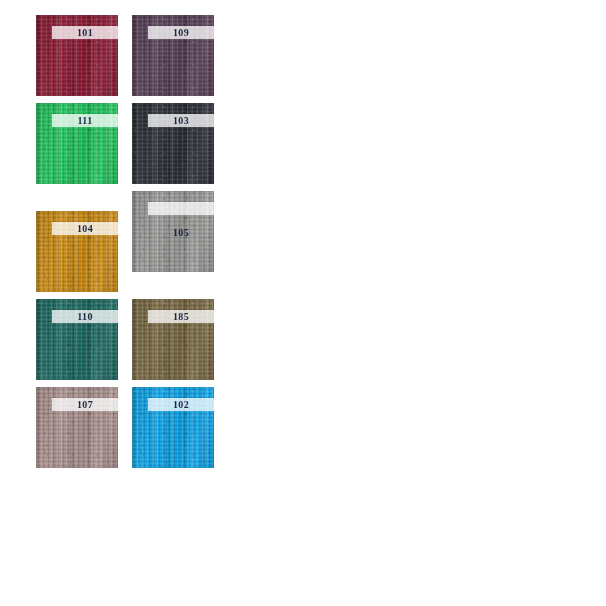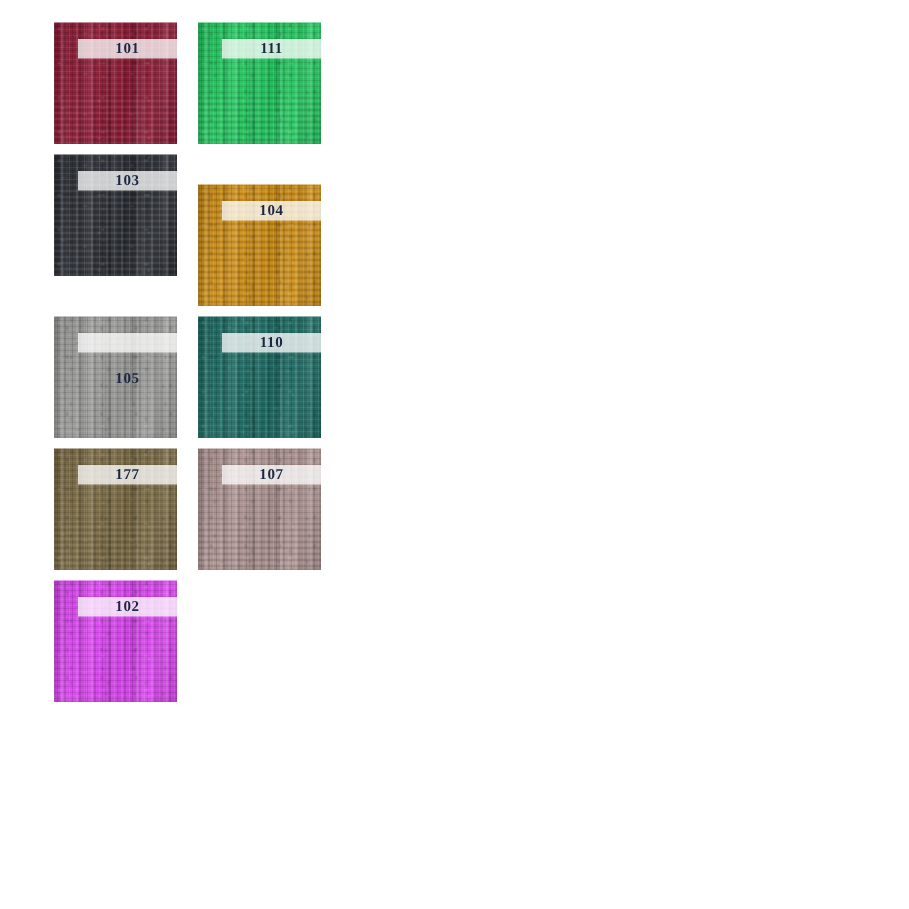--- a/index.html
+++ b/index.html
@@ -130,20 +130,29 @@
   <div class="swatch-grid" id="swatch-grid">
       <div class="swatch" style="background-color: rgb(140, 27, 53);">
         <div class="weave"></div>
         <div class="grain"></div>
         <div class="shade"></div>
         <div class="edge"></div>
         <div class="label-band" style="background: rgba(255, 255, 255, 0.76);">
           <span class="code" style="color: rgb(29, 39, 68);">101</span>
         </div>
       </div>
+      <div class="swatch" style="background-color: rgb(88, 64, 88);">
+        <div class="weave"></div>
+        <div class="grain"></div>
+        <div class="shade"></div>
+        <div class="edge"></div>
+        <div class="label-band" style="background: rgba(255, 255, 255, 0.76);">
+          <span class="code" style="color: rgb(29, 39, 68);">109</span>
+        </div>
+      </div>
       <div class="swatch" style="background-color: #22c55e; padding-left: 20px;">
         <div class="weave"></div>
         <div class="grain"></div>
         <div class="shade"></div>
         <div class="edge"></div>
         <div class="label-band" style="background: rgba(255, 255, 255, 0.76);">
           <span class="code" style="color: rgb(29, 39, 68);">111</span>
         </div>
       </div>
       <div class="swatch" style="background-color: rgb(43, 47, 53);">
@@ -181,33 +190,33 @@
         <div class="label-band" style="background: rgba(255, 255, 255, 0.76);">
           <span class="code" style="color: rgb(29, 39, 68);">110</span>
         </div>
       </div>
       <div class="swatch" style="background-color: rgb(122, 106, 68);">
         <div class="weave"></div>
         <div class="grain"></div>
         <div class="shade"></div>
         <div class="edge"></div>
         <div class="label-band" style="background: rgba(255, 255, 255, 0.76);">
-          <span class="code" style="color: rgb(29, 39, 68);">177</span>
+          <span class="code" style="color: rgb(29, 39, 68);">185</span>
         </div>
       </div>
       <div class="swatch" style="background-color: rgb(171, 146, 144);">
         <div class="weave"></div>
         <div class="grain"></div>
         <div class="shade"></div>
         <div class="edge"></div>
         <div class="label-band" style="background: rgba(255, 255, 255, 0.76);">
           <span class="code" style="color: rgb(29, 39, 68);">107</span>
         </div>
       </div>
-      <div class="swatch" style="background-color: #d946ef;">
+      <div class="swatch" style="background-color: #0ea5e9;">
         <div class="weave"></div>
         <div class="grain"></div>
         <div class="shade"></div>
         <div class="edge"></div>
         <div class="label-band" style="background: rgba(255, 255, 255, 0.76);">
           <span class="code" style="color: rgb(29, 39, 68);">102</span>
         </div>
       </div>
     </div>
 </div>

